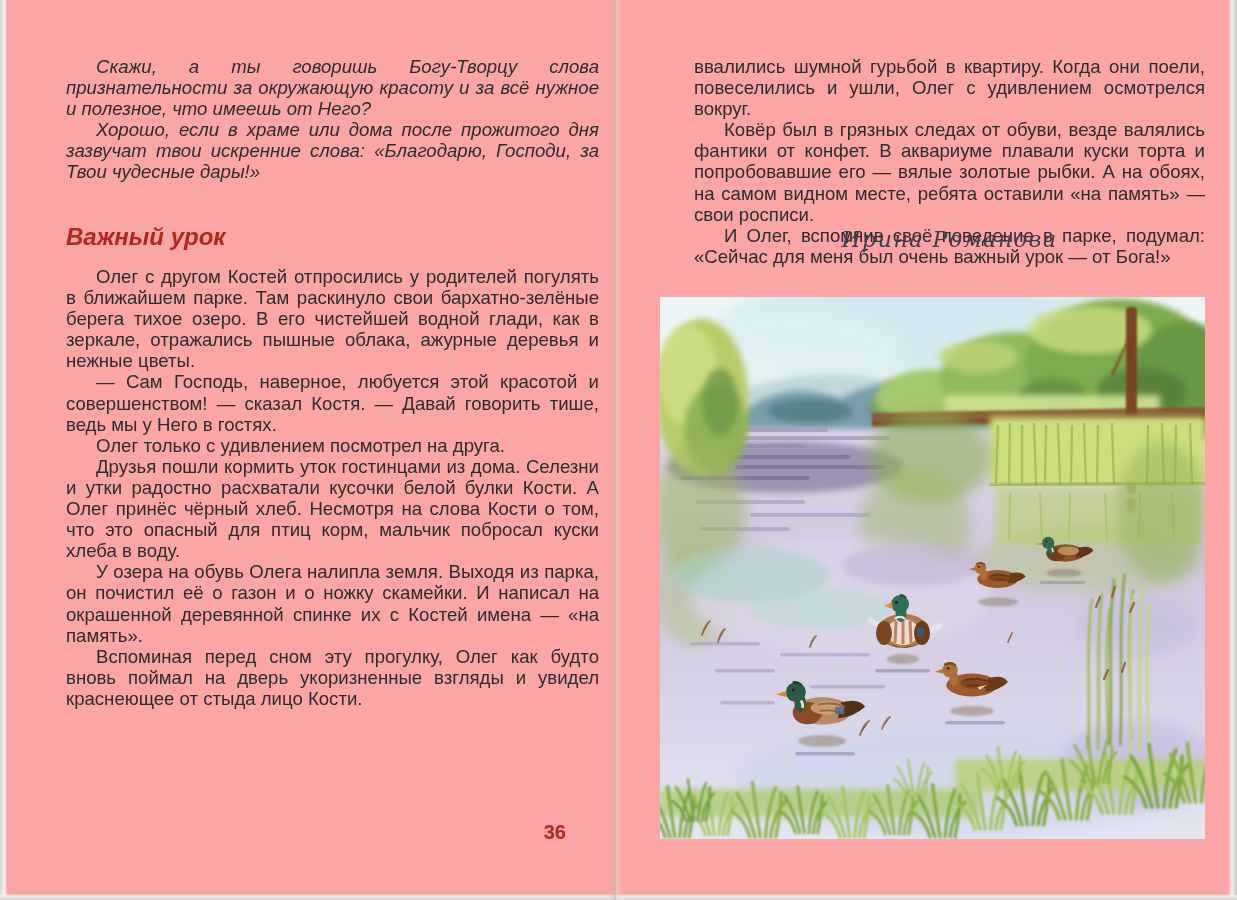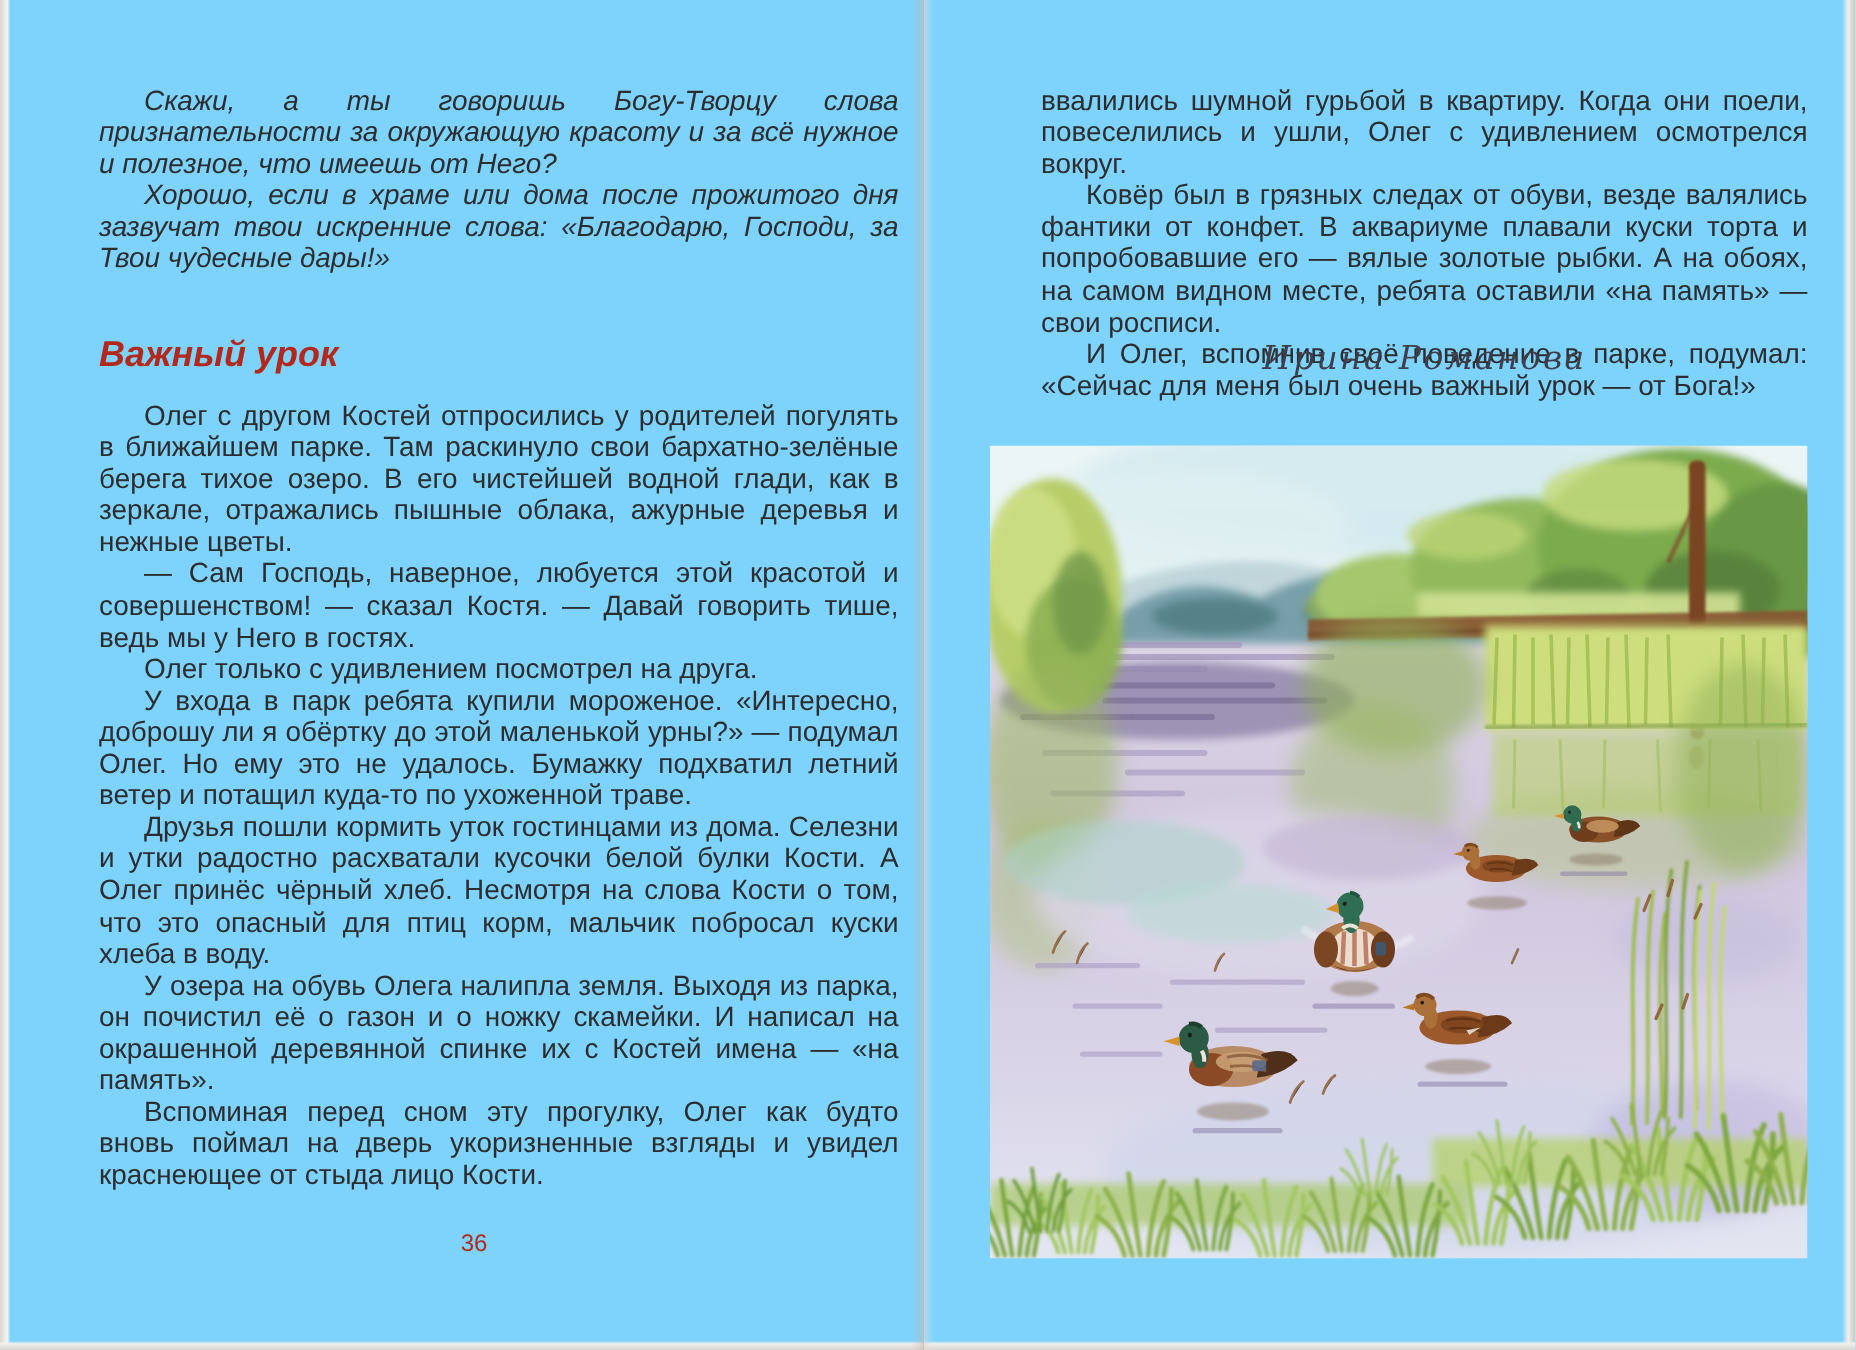--- a/index.html
+++ b/index.html
@@ -1,16 +1,16 @@
 <!DOCTYPE html>
 <html lang="ru"><head>
 <meta charset="utf-8">
 <style>
   html,body{margin:0;padding:0;background:#f2f1ee;}
-  .scan{position:relative;width:1237px;height:900px;background:#7dd3fc;overflow:hidden;
+  .scan{position:relative;width:1237px;height:900px;background:#fca5a5;overflow:hidden;
         font-family:"Liberation Sans",sans-serif;color:#2d2d2f;}
   
   .edge-left{position:absolute;left:0;top:0;width:7px;height:100%;
              background:linear-gradient(90deg,#dbd8d3,#f4f3f0 70%,rgba(255,255,255,0));}
   .edge-right{position:absolute;right:0;top:0;width:9px;height:100%;
               background:linear-gradient(270deg,#c9c6c0,#efeeeb 55%,rgba(255,255,255,0));}
   .edge-bottom{position:absolute;left:0;bottom:0;width:100%;height:6px;
                background:linear-gradient(0deg,#d8d5d0,#f1f0ed 70%,rgba(255,255,255,0));}
   .spine{position:absolute;left:607px;top:0;width:16px;height:100%;
          background:linear-gradient(90deg,rgba(255,255,255,0),rgba(196,183,174,.40) 46%,
@@ -19,22 +19,22 @@
 
   
   .intro{position:absolute;left:66px;top:56px;width:533px;
          font-style:italic;font-size:18.6px;line-height:21px;text-align:justify;}
   .intro p{margin:0;text-indent:30px;}
   .heading{position:absolute;left:66px;top:223px;margin:0;
            font-size:24px;font-weight:bold;font-style:italic;color:#b3281d;}
   .body-left{position:absolute;left:66px;top:266px;width:533px;
              font-size:18.6px;line-height:21.1px;text-align:justify;}
   .body-left p{margin:0;text-indent:30px;}
-  .pagenum{position:absolute;left:66px;top:821px;width:500px;text-align:center;
-           font-size:16px;font-weight:normal;color:#b3281d;}
+  .pagenum{position:absolute;left:66px;top:821px;width:500px;text-align:right;
+           font-size:20px;font-weight:bold;color:#b3281d;}
   .body-right{position:absolute;left:694px;top:56px;width:511px;
               font-size:18.6px;line-height:21.1px;text-align:justify;}
   .body-right p{margin:0;text-indent:30px;}
   .body-right p.cont{text-indent:0;}
   .author{position:absolute;left:694px;top:227px;width:511px;text-align:center;
           font-family:"DejaVu Serif",serif;font-style:italic;font-size:22px;
           letter-spacing:1.5px;color:#3f3d49;}
   .illustration{position:absolute;left:660px;top:297px;width:545px;height:542px;}
 </style>
 </head>
@@ -51,21 +51,20 @@
     <p>Скажи, а ты говоришь Богу-Творцу слова признательности за окружающую красоту и за всё нужное и полезное, что имеешь от Него?</p>
     <p>Хорошо, если в храме или дома после прожитого дня зазвучат твои искренние слова: «Благодарю, Господи, за Твои чудесные дары!»</p>
   </div>
 
   <h2 class="heading">Важный урок</h2>
 
   <div class="body-left">
     <p>Олег с другом Костей отпросились у родителей погулять в ближайшем парке. Там раскинуло свои бархатно-зелёные берега тихое озеро. В его чистейшей водной глади, как в зеркале, отражались пышные облака, ажурные деревья и нежные цветы.</p>
     <p>— Сам Господь, наверное, любуется этой красотой и совершенством! — сказал Костя. — Давай говорить тише, ведь мы у Него в гостях.</p>
     <p>Олег только с удивлением посмотрел на друга.</p>
-    <p>У входа в парк ребята купили мороженое. «Интересно, доброшу ли я обёртку до этой маленькой урны?» — подумал Олег. Но ему это не удалось. Бумажку подхватил летний ветер и потащил куда-то по ухоженной траве.</p>
     <p>Друзья пошли кормить уток гостинцами из дома. Селезни и утки радостно расхватали кусочки белой булки Кости. А Олег принёс чёрный хлеб. Несмотря на слова Кости о том, что это опасный для птиц корм, мальчик побросал куски хлеба в воду.</p>
     <p>У озера на обувь Олега налипла земля. Выходя из парка, он почистил её о газон и о ножку скамейки. И написал на окрашенной деревянной спинке их с Костей имена — «на память».</p>
     <p>Вспоминая перед сном эту прогулку, Олег как будто вновь поймал на дверь укоризненные взгляды и увидел краснеющее от стыда лицо Кости.</p>
   </div>
 
   <div class="pagenum">36</div>
 
   <div class="body-right">
     <p class="cont">ввалились шумной гурьбой в квартиру. Когда они поели, повеселились и ушли, Олег с удивлением осмотрелся вокруг.</p>
     <p>Ковёр был в грязных следах от обуви, везде валялись фантики от конфет. В аквариуме плавали куски торта и попробовавшие его — вялые золотые рыбки. А на обоях, на самом видном месте, ребята оставили «на память» — свои росписи.</p>

